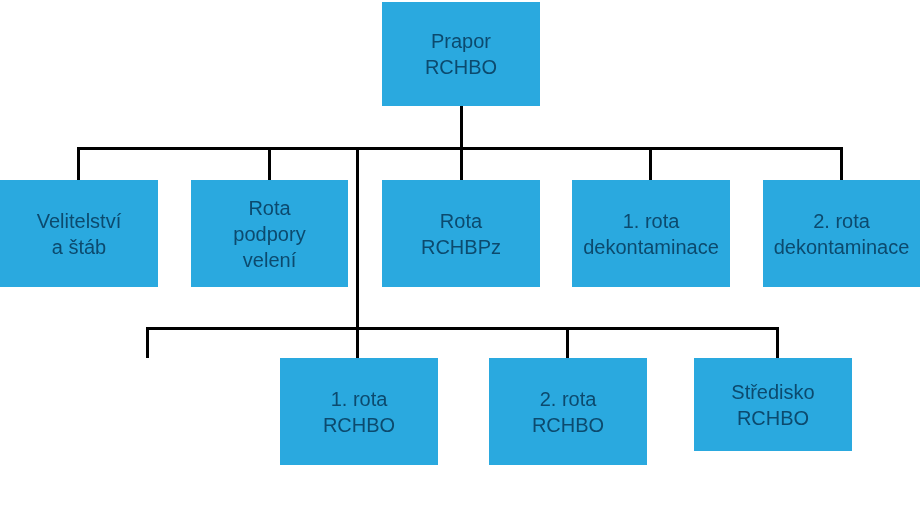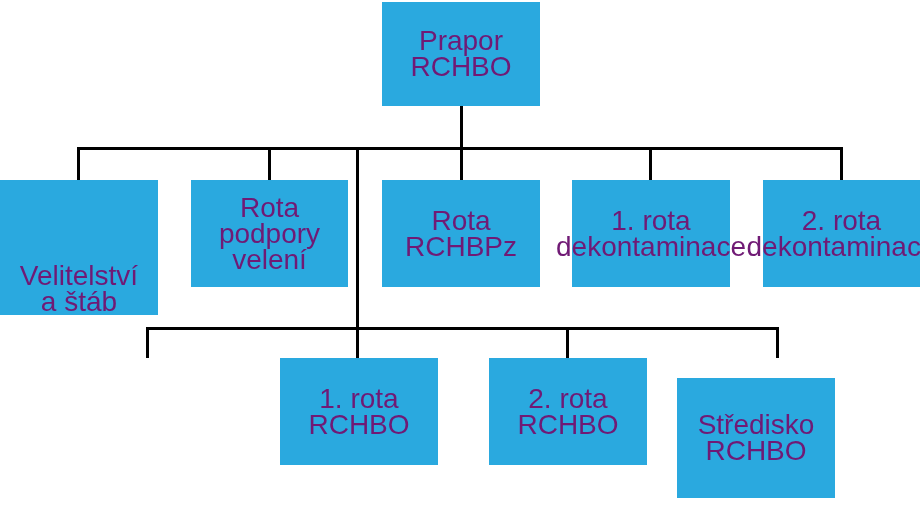--- a/index.html
+++ b/index.html
@@ -19,22 +19,22 @@
     position: absolute;
     background: #2aa9df;
     display: flex;
     align-items: center;
     justify-content: center;
     box-sizing: border-box;
   }
   .node .label {
     white-space: pre-line;
     text-align: center;
-    color: #701a75;
-    font-size: 28px;
+    color: #0c4a6e;
+    font-size: 20px;
     line-height: 26px;
   }
   .line {
     position: absolute;
     background: #000000;
   }
 
   
   .v-root   { left: 460px; top: 106px; width: 3px;  height: 44px;  }
   .bar1     { left: 77px;  top: 147px; width: 766px; height: 3px;  }
@@ -45,29 +45,29 @@
   .stub-a5  { left: 840px; top: 147px; width: 3px;  height: 33px;  }
   .v-mid    { left: 356px; top: 147px; width: 3px;  height: 183px; }
   .bar2     { left: 146px; top: 327px; width: 633px; height: 3px;  }
   .stub-b1  { left: 146px; top: 327px; width: 3px;  height: 31px;  }
   .stub-b2  { left: 356px; top: 327px; width: 3px;  height: 31px;  }
   .stub-b3  { left: 566px; top: 327px; width: 3px;  height: 31px;  }
   .stub-b4  { left: 776px; top: 327px; width: 3px;  height: 31px;  }
 
   
   .n-root { left: 382px; top: 2px;   width: 158px; height: 104px; }
-  .n-21   { left: 0px;   top: 180px; width: 158px; height: 135px; align-items: flex-end; }
+  .n-21   { left: 0px;   top: 180px; width: 158px; height: 107px; }
   .n-22   { left: 191px; top: 180px; width: 157px; height: 107px; }
   .n-23   { left: 382px; top: 180px; width: 158px; height: 107px; }
   .n-24   { left: 572px; top: 180px; width: 158px; height: 107px; }
   .n-25   { left: 763px; top: 180px; width: 157px; height: 107px; }
   .n-31   { left: 68px;  top: 358px; width: 159px; height: 107px; }
   .n-32   { left: 280px; top: 358px; width: 158px; height: 107px; }
   .n-33   { left: 489px; top: 358px; width: 158px; height: 107px; }
-  .n-34   { left: 677px; top: 358px; width: 158px; height: 120px; margin-top: 20px; }
+  .n-34   { left: 694px; top: 358px; width: 158px; height: 93px; }
 </style>
 </head>
 <body>
 
 <div class="canvas">
 
   <div class="line v-root"></div>
   <div class="line bar1"></div>
   <div class="line stub-a1"></div>
   <div class="line stub-a2"></div>

